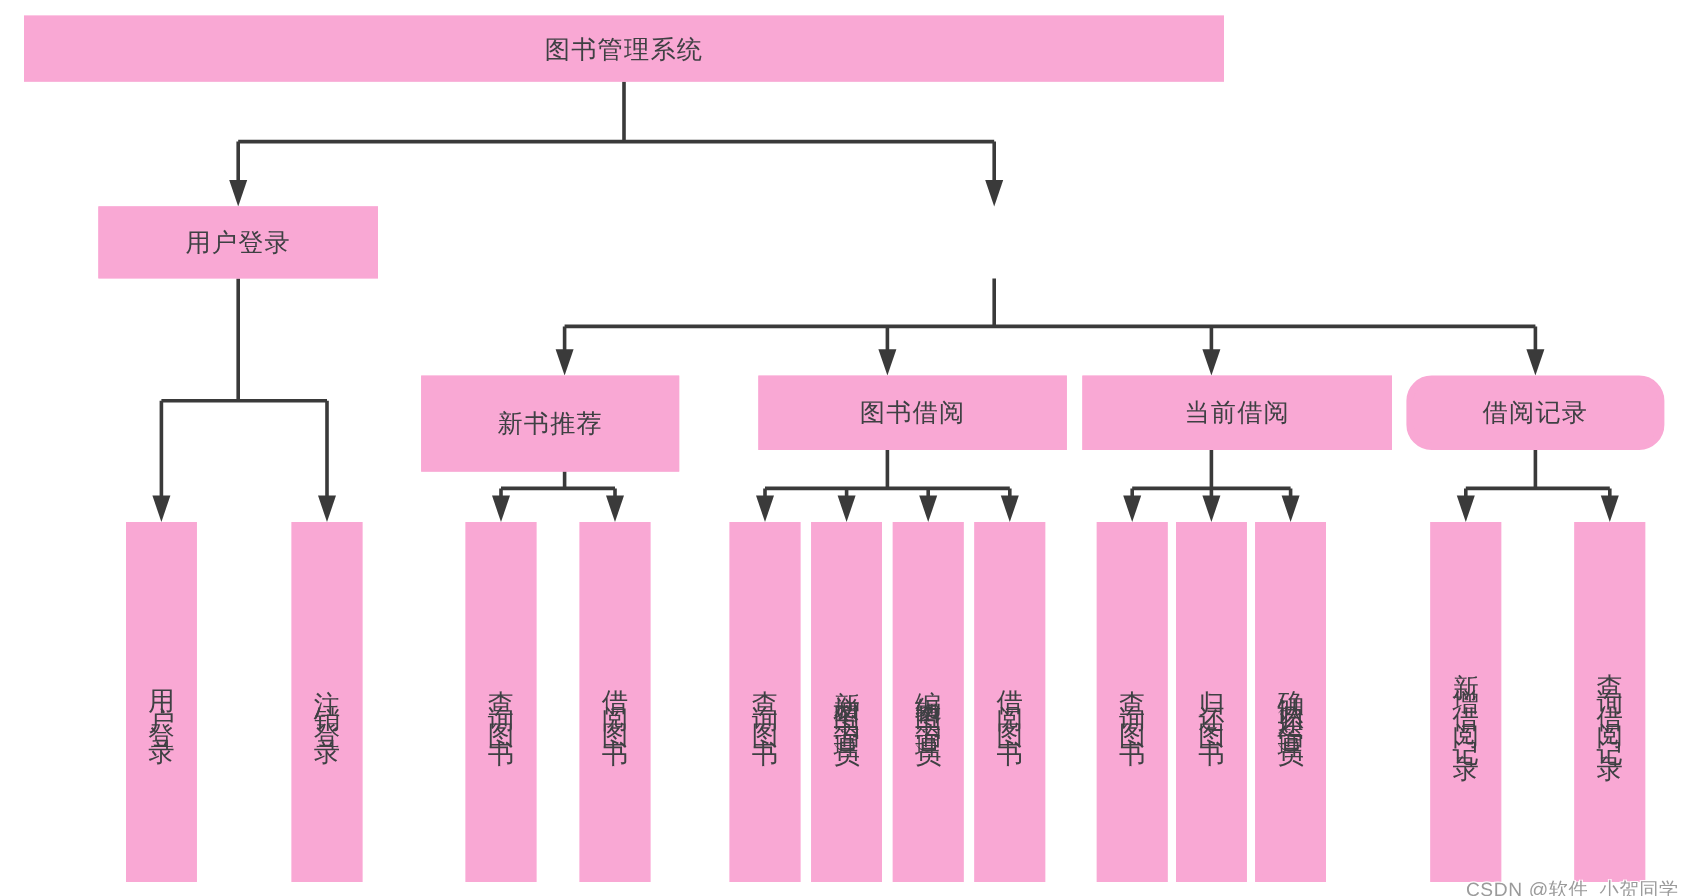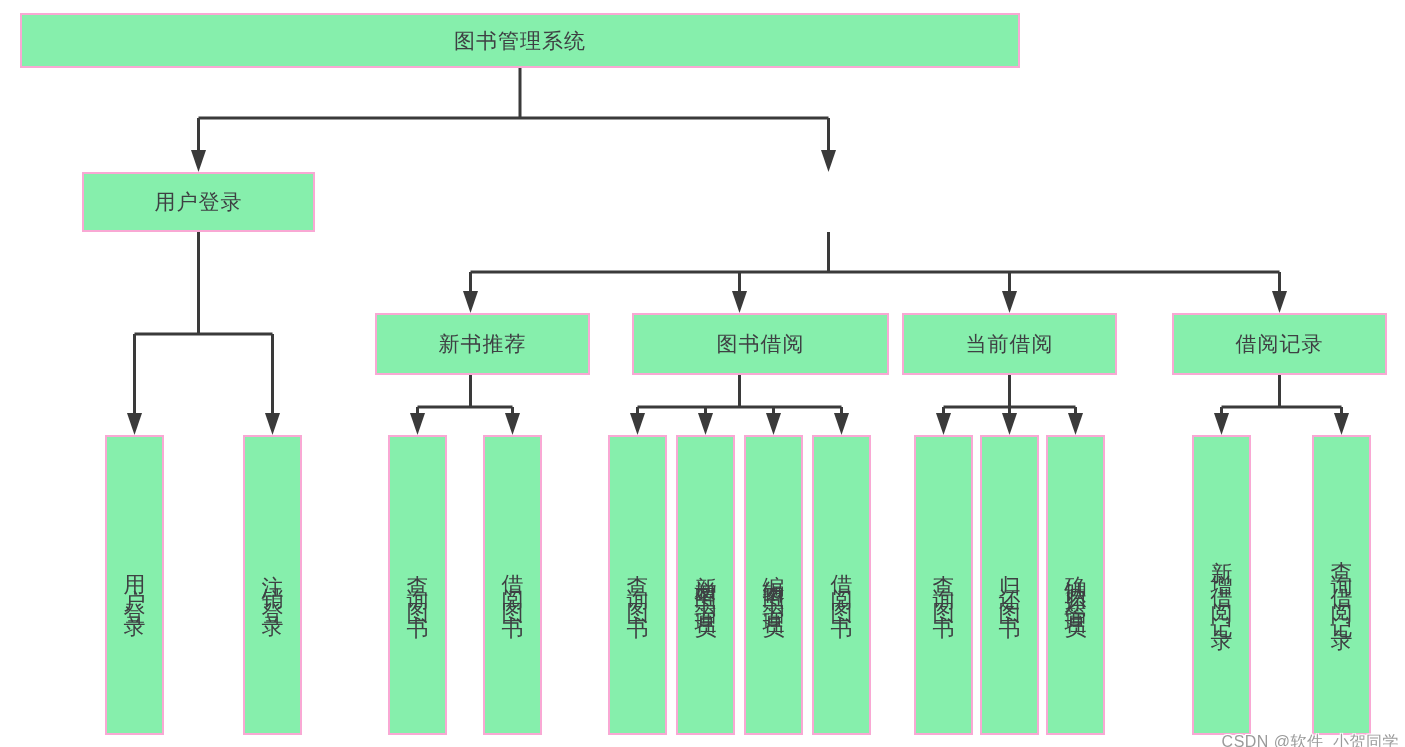--- a/index.html
+++ b/index.html
@@ -8,22 +8,22 @@
     width: 1405px;
     height: 747px;
     background: #ffffff;
     font-family: "Liberation Sans", "DejaVu Sans", sans-serif;
     color: #3e4043;
     overflow: hidden;
   }
   .box {
     position: absolute;
     box-sizing: border-box;
-    border: 2px solid #f9a8d4;
-    background: #86efac;
+    border: 6px solid #f9a8d4;
+    background: #f9a8d4;
     display: flex;
     align-items: center;
     justify-content: center;
     z-index: 2;
   }
   .h-box { font-size: 21px; letter-spacing: 1px; }
   .v-box {
     writing-mode: vertical-rl;
     text-orientation: mixed;
     font-size: 22px;
@@ -31,24 +31,24 @@
     width: 59px;
     top: 435px;
     height: 300px;
   }
   .v-box.long { letter-spacing: 6px; }
 
   
   .n-root { left: 20px;  top: 13px;  width: 1000px; height: 55px; }
   .n-l2a  { left: 82px;  top: 172px; width: 233px;  height: 60px; }
   .n-l2b  { left: 712px; top: 170px; width: 233px;  height: 62px; }
-  .n-l3a  { left: 375px; top: 313px; width: 215px;  height: 62px; }
+  .n-l3a  { left: 351px; top: 313px; width: 215px;  height: 80px; }
   .n-l3b  { left: 632px; top: 313px; width: 257px;  height: 62px; }
-  .n-l3c  { left: 902px; top: 313px; width: 215px;  height: 62px; }
-  .n-l3d  { left: 1172px; top: 313px; width: 215px; height: 62px; }
+  .n-l3c  { left: 902px; top: 313px; width: 258px;  height: 62px; }
+  .n-l3d  { left: 1172px; top: 313px; width: 215px; height: 62px; border-radius: 21px; }
   .n-f01 { left: 105px; }
   .n-f02 { left: 243px; }
   .n-f03 { left: 388px; }
   .n-f04 { left: 483px; }
   .n-f05 { left: 608px; }
   .n-f06 { left: 676px; }
   .n-f07 { left: 744px; }
   .n-f08 { left: 812px; }
   .n-f09 { left: 914px; }
   .n-f10 { left: 980px; }

